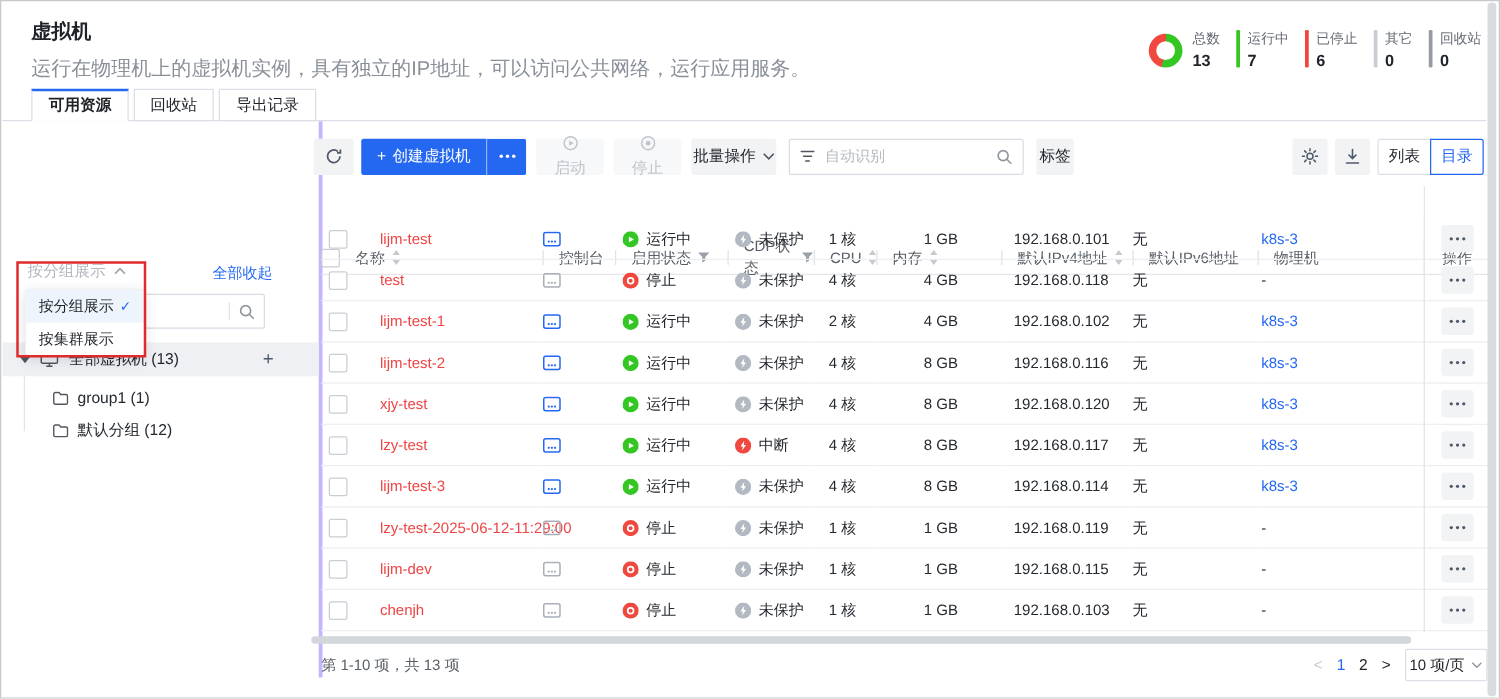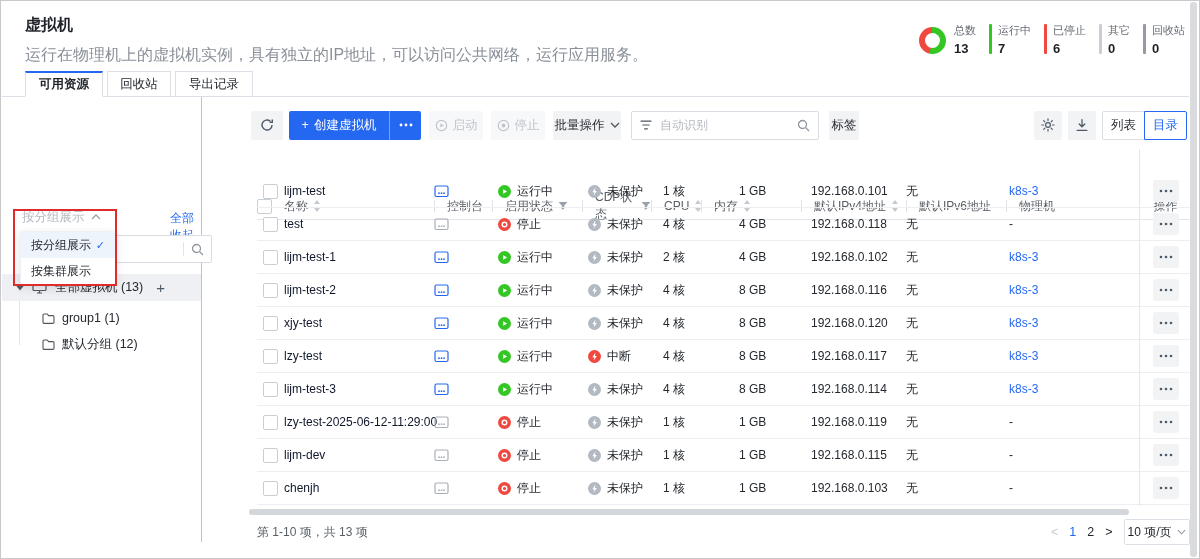--- a/index.html
+++ b/index.html
@@ -27,21 +27,21 @@
   
   .tabs{position:absolute;left:24px;top:70px;display:flex;z-index:2;}
   .tab{height:26px;box-sizing:border-box;display:flex;align-items:center;justify-content:center;font-size:12.5px;color:#1f2329;background:#fff;border:1px solid #dcdfe6;margin-right:4px;cursor:pointer;}
   .tabs div.tab:nth-of-type(1){width:78px;}
   .tabs div.tab:nth-of-type(2){width:64px;}
   .tabs div.tab:nth-of-type(3){width:78px;}
   .tab[data-state="active"]{border-top:2px solid #2468f2;border-bottom:1px solid #fff;font-weight:bold;}
   .tabline{position:absolute;left:1px;right:10px;top:95px;height:1px;background:#dcdfe6;z-index:1;}
 
   
-  .sidebar{position:absolute;left:1px;top:96px;width:200px;bottom:16px;border-right:1px solid #c4b5fd;background:#fff;box-sizing:border-box;}
+  .sidebar{position:absolute;left:1px;top:96px;width:256px;bottom:16px;border-right:3px solid #c4b5fd;background:#fff;box-sizing:border-box;}
   .grp-trigger{position:absolute;left:20px;top:111px;height:18px;display:flex;align-items:center;gap:6px;font-size:12.5px;color:#b4b8bf;cursor:pointer;}
   .collapse-link{position:absolute;left:168px;top:113px;font-size:12px;color:#2468f2;cursor:pointer;text-decoration:none;}
   .side-search{position:absolute;left:20px;top:138px;width:190px;height:28px;box-sizing:border-box;border:1px solid #d8dce3;border-radius:2px;display:flex;align-items:center;padding:0 7px;background:#fff;}
   .side-search input{border:0;outline:0;flex:1;min-width:0;font-size:12px;background:transparent;}
   .vsep{width:1px;height:14px;background:#e0e3e8;margin:0 7px 0 4px;}
   .tree-root{position:absolute;left:0;right:0;top:177px;height:27px;background:#eef0f4;display:flex;align-items:center;cursor:pointer;}
   .tree-root .caret{margin-left:14px;}
   .tree-root .label{margin-left:8px;font-size:12.5px;color:#1f2329;}
   .plus-btn{margin-left:auto;margin-right:36px;font-size:15px;color:#4e5969;cursor:pointer;line-height:1;}
   .tree-guide{position:absolute;left:17px;top:204px;width:1px;height:44px;background:#e2e4e8;}
@@ -54,21 +54,21 @@
   .menu-item .check{margin-left:auto;color:#2468f2;font-size:11px;}
   .anno-box{position:absolute;left:11px;top:112px;width:104px;height:77px;border:2px solid #e02b2b;box-sizing:border-box;z-index:6;pointer-events:none;}
 
   
   .toolbar{position:absolute;left:250px;top:109px;width:936px;height:30px;display:flex;align-items:center;}
   .btn{box-sizing:border-box;height:29px;border-radius:2px;font-size:12.5px;display:flex;align-items:center;justify-content:center;cursor:pointer;border:none;background:#f2f3f5;color:#1f2329;gap:5px;white-space:nowrap;}
   .btn.icon-only{width:32px;}
   .btn-group{display:flex;margin-left:6px;}
   .btn.primary{background:#2468f2;color:#fff;width:100px;border-radius:2px 0 0 2px;}
   .btn.primary-more{background:#2468f2;color:#fff;width:32px;border-radius:0 2px 2px 0;border-left:1px solid rgba(255,255,255,.4);}
-  .btn.disabled{color:#c0c4cc;background:#f7f8fa;cursor:default;}
+  .btn.disabled{color:#c0c4cc;background:#f7f8fa;cursor:default;flex-direction:column;}
   .btn.w54{width:54px;margin-left:8px;}
   .btn.batch{width:68px;margin-left:8px;}
   .search{width:188px;height:29px;box-sizing:border-box;border:1px solid #d8dce3;border-radius:2px;background:#fff;display:flex;align-items:center;padding:0 8px;margin-left:10px;gap:6px;}
   .search input{border:0;outline:0;flex:1;min-width:0;font-size:12px;color:#1f2329;}
   .search input::placeholder{color:#b6bac1;}
   .btn.tag{width:30px;margin-left:10px;}
   .sp{flex:1;}
   .btn.gear{width:28px;}
   .btn.dl{width:28px;margin-left:6px;}
   .view{display:flex;margin-left:6px;}
@@ -88,21 +88,21 @@
   .tr{width:100%;}
   .td{display:flex;align-items:center;height:33px;box-sizing:border-box;border-bottom:1px solid #eceef1;font-size:12px;color:#24292f;white-space:nowrap;}
   .td.c-check{padding-left:6px;}
   .td.c-status,.td.c-cdp{gap:6px;padding-left:6px;}
   .td.c-cpu{padding-left:12px;}
   .td.c-mem{padding-left:38px;}
   .td.c-ip4{padding-left:10px;}
   .td.c-host{padding-left:3px;}
   .td.c-op{border-left:1px solid #e5e6eb;justify-content:center;}
   .checkbox{width:13px;height:13px;border:1px solid #c9cdd4;border-radius:2px;background:#fff;cursor:pointer;flex:none;}
-  .vm-link{color:#0f172a;text-decoration:none;cursor:pointer;}
+  .vm-link{color:#ef4444;text-decoration:none;cursor:pointer;margin-left:20px;}
   .console-ic{display:flex;cursor:pointer;}
   .console-ic[data-state="on"]{color:#2468f2;}
   .console-ic[data-state="off"]{color:#a9aeb8;}
   .cdp-ic{display:flex;}
   .cdp-ic[data-state="gray"]{color:#b3b9c2;}
   .cdp-ic[data-state="red"]{color:#f0483e;}
   .host{color:#24292f;}
   .host[data-state="link"]{color:#2468f2;cursor:pointer;}
   .more-btn{width:26px;height:22px;border:none;border-radius:3px;background:#f2f3f5;display:flex;align-items:center;justify-content:center;cursor:pointer;}
   .fixed-divider{position:absolute;left:1138px;top:148px;width:1px;height:357px;background:#e5e6eb;}

